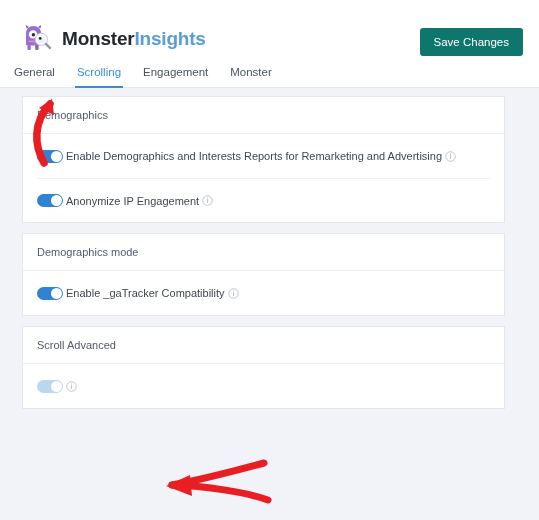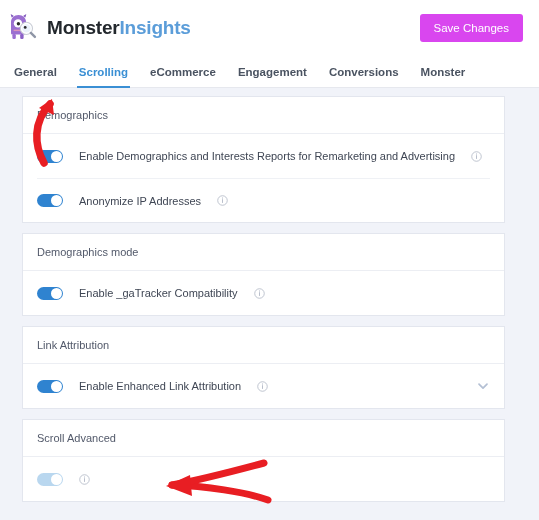--- a/index.html
+++ b/index.html
@@ -15,22 +15,22 @@
     background: #f1f3f9;
     position: relative;
     -webkit-font-smoothing: antialiased;
   }
 
   
   .topbar {
     height: 56px;
     background: #ffffff;
     display: flex;
-    align-items: center;
-    padding: 0 16px 0 4px;
+    align-items: flex-end;
+    padding: 0 16px 0 19px;
     position: relative;
   }
 
   .brand {
     display: flex;
     align-items: center;
     gap: 9px;
   }
 
   .brand-logo { width: 34px; height: 34px; display: block; }
@@ -39,21 +39,21 @@
     font-size: 19px;
     font-weight: bold;
     letter-spacing: -0.2px;
     white-space: nowrap;
   }
   .brand-monster { color: #23282d; }
   .brand-insights { color: #5b9dd9; }
 
   .save-btn {
     margin-left: auto;
-    background: #d946ef;
+    background: #0f766e;
     color: #ffffff;
     border: none;
     border-radius: 3px;
     font-family: "Liberation Sans", sans-serif;
     font-size: 11.5px;
     padding: 8px 14px;
     cursor: pointer;
     white-space: nowrap;
   }
 
@@ -69,21 +69,20 @@
 
   .tab {
     font-size: 11.5px;
     color: #4a5361;
     padding: 0 11px;
     display: flex;
     align-items: center;
     cursor: pointer;
     position: relative;
     white-space: nowrap;
-    font-weight: bold;
   }
   .tab:first-child { padding-left: 0; }
 
   .tab.active { color: #3a8fd4; }
   .tab.active::after {
     content: "";
     position: absolute;
     left: 9px; right: 9px; bottom: -1px;
     height: 2px;
     background: #3a8fd4;
@@ -105,21 +104,21 @@
     color: #52596a;
     padding: 12px 14px;
     border-bottom: 1px solid #eceef3;
   }
 
   .card-body { padding: 0 14px; }
 
   .setting-row {
     display: flex;
     align-items: center;
-    gap: 16px;
+    gap: 3px;
     padding: 13px 0;
     min-height: 44px;
   }
 
   .setting-row + .setting-row {
     border-top: 1px solid #eff1f5;
   }
 
   .setting-label {
     font-size: 11px;
@@ -194,77 +193,58 @@
       <circle cx="21.2" cy="16.4" r="1.4" fill="#2b2b2b"></circle>
     </svg>
     <div class="brand-text"><span class="brand-monster">Monster</span><span class="brand-insights">Insights</span></div>
   </div>
   <button class="save-btn">Save Changes</button>
 </div>
 
 <div class="tabbar" id="tabbar">
     <div class="tab">General</div>
     <div class="tab active">Scrolling</div>
-    <div class="tab">eCommerce</div>
     <div class="tab">Engagement</div>
-    <div class="tab">Conversions</div>
     <div class="tab">Monster</div>
   </div>
 
 <div class="content" id="sections">
     <div class="card">
       <div class="card-head">Demographics</div>
       <div class="card-body">
         <div class="setting-row">
           <div class="toggle on"></div>
           <span class="setting-label">Enable Demographics and Interests Reports for Remarketing and Advertising</span>
           <svg viewBox="0 0 12 12" class="info-icon">
             <circle cx="6" cy="6" r="5.2" fill="none" stroke="#b9bfcc" stroke-width="1"></circle>
             <rect x="5.45" y="4.6" width="1.1" height="4" fill="#b9bfcc"></rect>
             <rect x="5.45" y="2.7" width="1.1" height="1.2" fill="#b9bfcc"></rect>
           </svg>
         </div>
         <div class="setting-row">
           <div class="toggle on"></div>
-          <span class="setting-label">Anonymize IP Addresses</span>
+          <span class="setting-label">Anonymize IP Engagement</span>
           <svg viewBox="0 0 12 12" class="info-icon">
             <circle cx="6" cy="6" r="5.2" fill="none" stroke="#b9bfcc" stroke-width="1"></circle>
             <rect x="5.45" y="4.6" width="1.1" height="4" fill="#b9bfcc"></rect>
             <rect x="5.45" y="2.7" width="1.1" height="1.2" fill="#b9bfcc"></rect>
           </svg>
         </div>
       </div>
     </div>
     <div class="card">
       <div class="card-head">Demographics mode</div>
       <div class="card-body">
         <div class="setting-row">
           <div class="toggle on"></div>
           <span class="setting-label">Enable _gaTracker Compatibility</span>
           <svg viewBox="0 0 12 12" class="info-icon">
             <circle cx="6" cy="6" r="5.2" fill="none" stroke="#b9bfcc" stroke-width="1"></circle>
             <rect x="5.45" y="4.6" width="1.1" height="4" fill="#b9bfcc"></rect>
             <rect x="5.45" y="2.7" width="1.1" height="1.2" fill="#b9bfcc"></rect>
-          </svg>
-        </div>
-      </div>
-    </div>
-    <div class="card">
-      <div class="card-head">Link Attribution</div>
-      <div class="card-body">
-        <div class="setting-row">
-          <div class="toggle on"></div>
-          <span class="setting-label">Enable Enhanced Link Attribution</span>
-          <svg viewBox="0 0 12 12" class="info-icon">
-            <circle cx="6" cy="6" r="5.2" fill="none" stroke="#b9bfcc" stroke-width="1"></circle>
-            <rect x="5.45" y="4.6" width="1.1" height="4" fill="#b9bfcc"></rect>
-            <rect x="5.45" y="2.7" width="1.1" height="1.2" fill="#b9bfcc"></rect>
-          </svg>
-          <svg viewBox="0 0 14 14" class="chevron">
-            <path d="M3 5.2 L7 9.2 L11 5.2" fill="none" stroke="#b4c0d4" stroke-width="1.7" stroke-linecap="round" stroke-linejoin="round"></path>
           </svg>
         </div>
       </div>
     </div>
     <div class="card">
       <div class="card-head">Scroll Advanced</div>
       <div class="card-body">
         <div class="setting-row">
           <div class="toggle faded"></div>
           <svg viewBox="0 0 12 12" class="info-icon">

